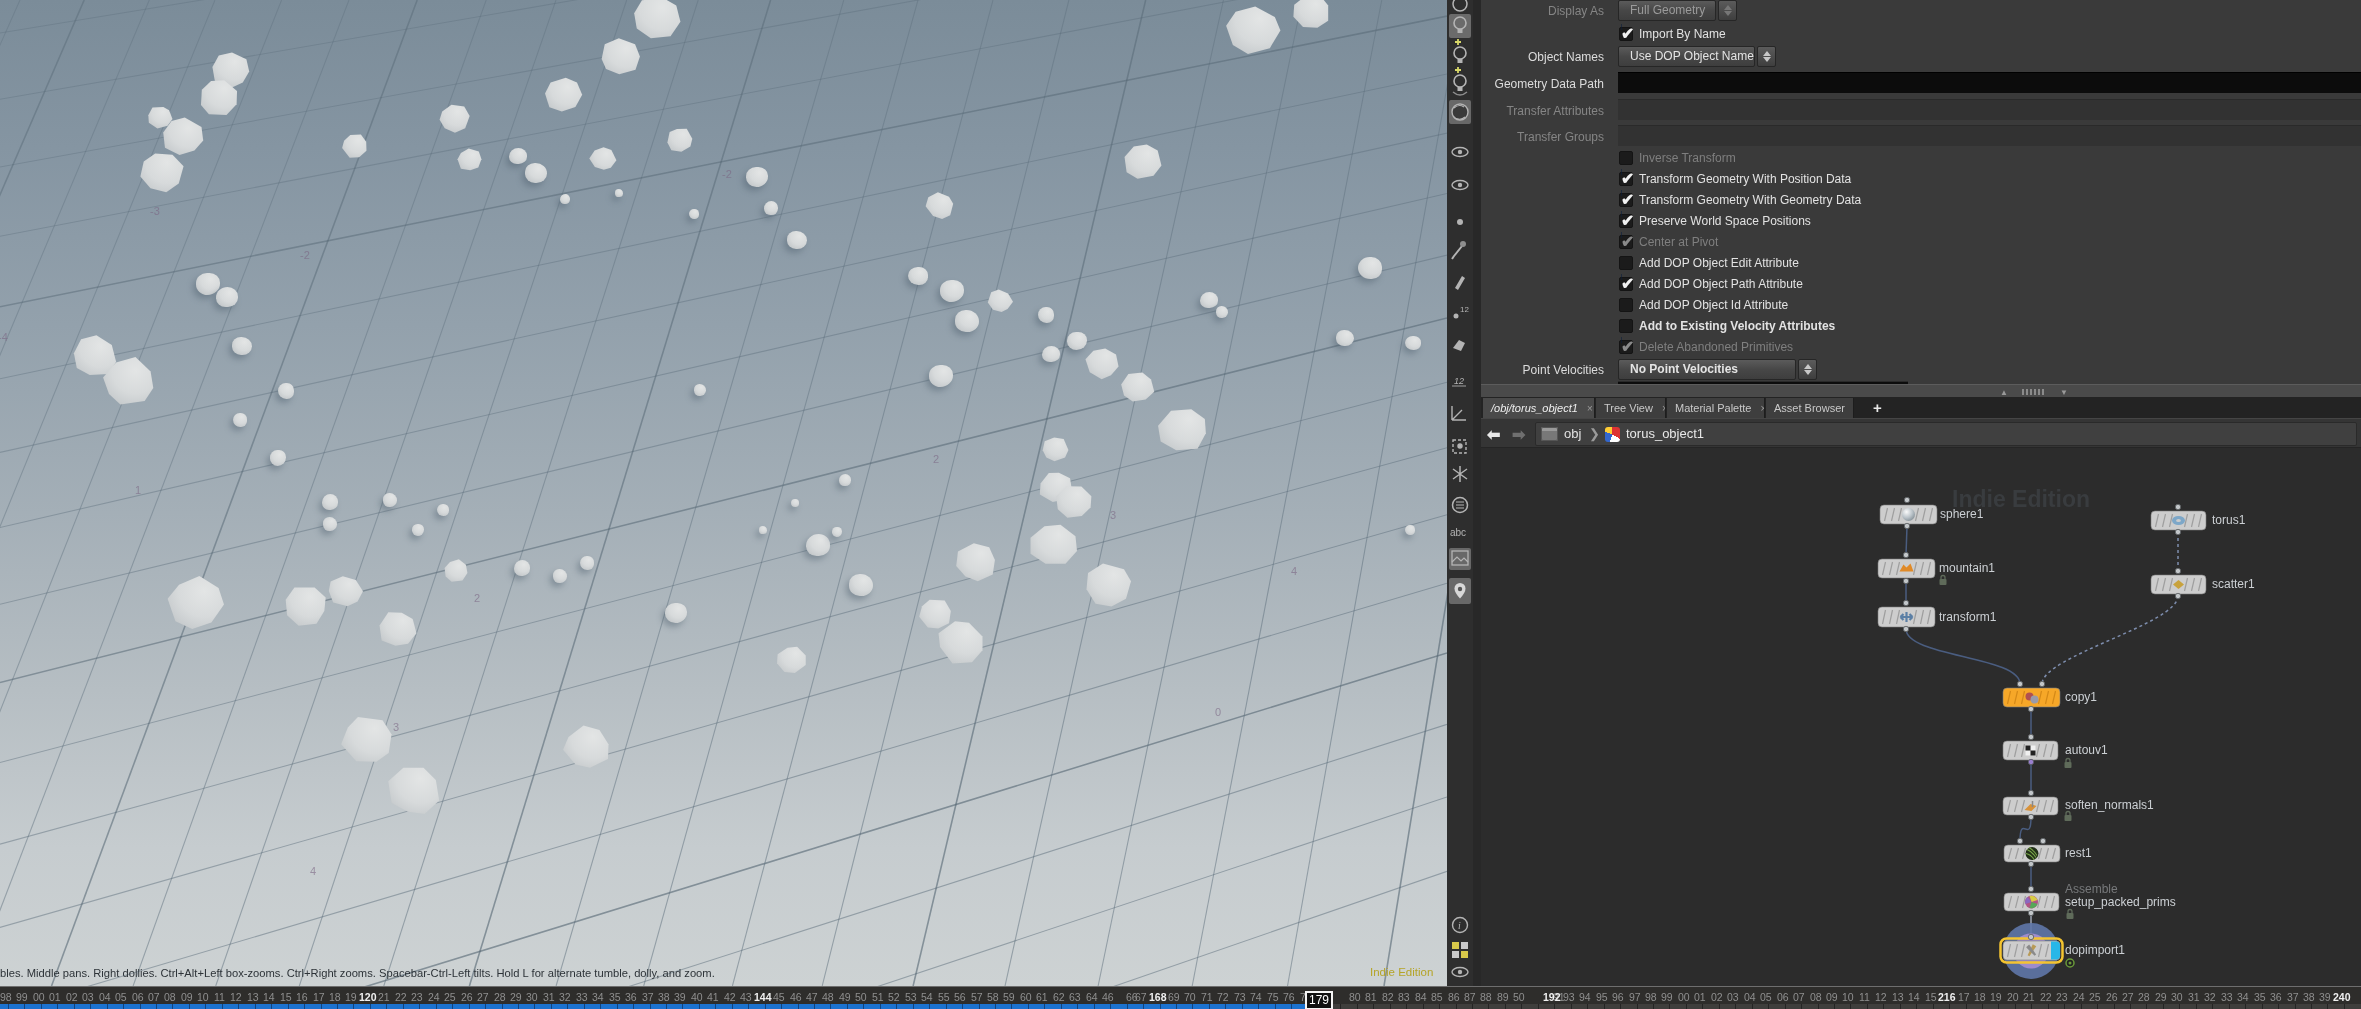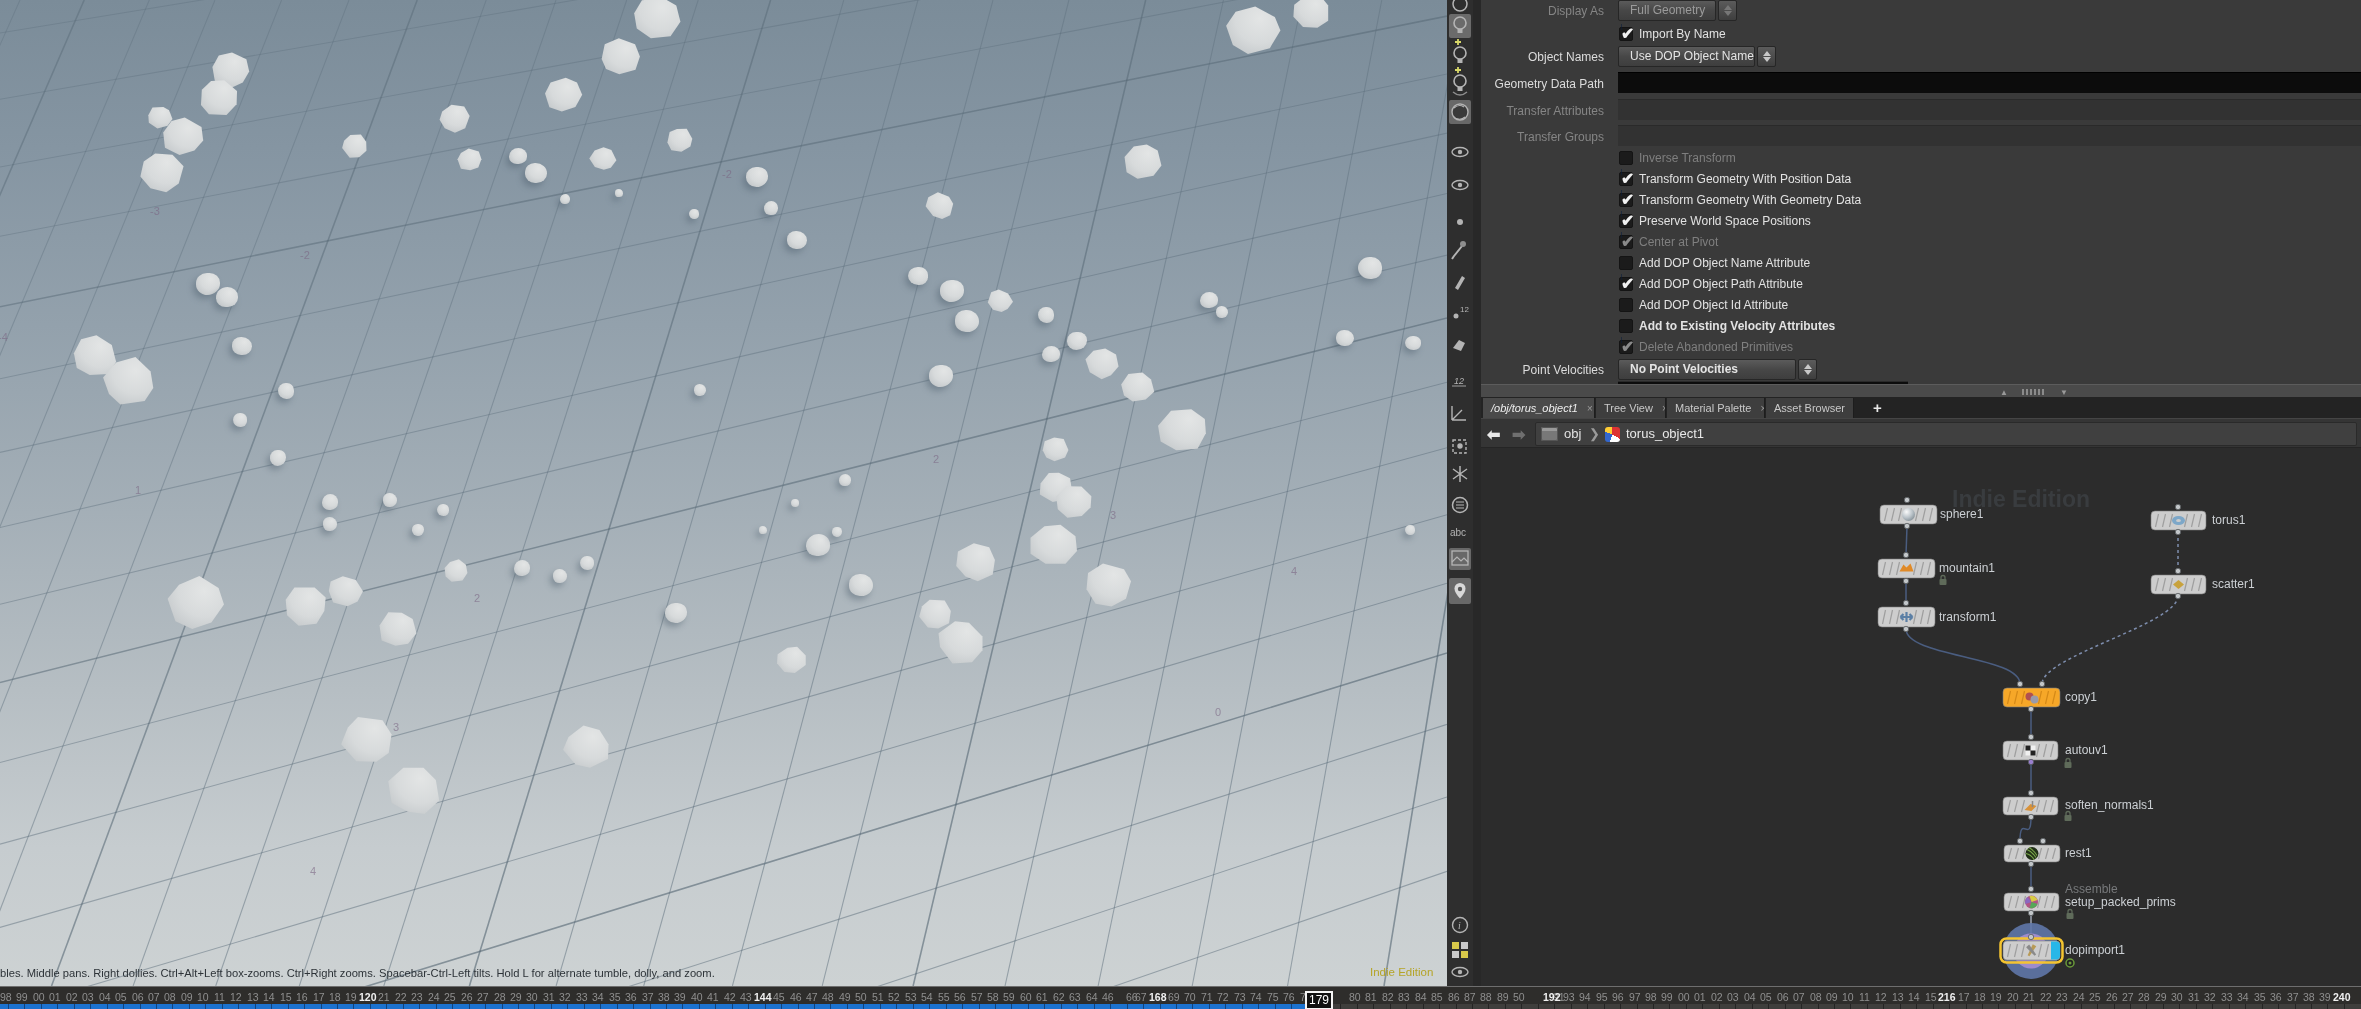--- a/index.html
+++ b/index.html
@@ -344,21 +344,21 @@
       <div class="cblabel" style="top:193px;">Transform Geometry With Geometry Data</div>
       <div class="cb" style="top:214px;">
         <div class="tick">✔</div>
       </div>
       <div class="cblabel" style="top:214px;text-align:center;">Preserve World Space Positions</div>
       <div class="cb" style="top:235px;">
         <div class="tick dis">✔</div>
       </div>
       <div class="cblabel dis" style="top:235px;">Center at Pivot</div>
       <div class="cb" style="top:256px;"></div>
-      <div class="cblabel" style="top:256px;">Add DOP Object Name Attribute</div>
+      <div class="cblabel" style="top:256px;">Add DOP Object Edit Attribute</div>
       <div class="cb" style="top:277px;">
         <div class="tick">✔</div>
       </div>
       <div class="cblabel" style="top:277px;">Add DOP Object Path Attribute</div>
       <div class="cb" style="top:298px;"></div>
       <div class="cblabel" style="top:298px;">Add DOP Object Id Attribute</div>
       <div class="cb" style="top:319px;"></div>
       <div class="cblabel" style="top:319px;font-weight:bold;">Add to Existing Velocity Attributes</div>
       <div class="cb" style="top:340px;">
         <div class="tick dis">✔</div>

